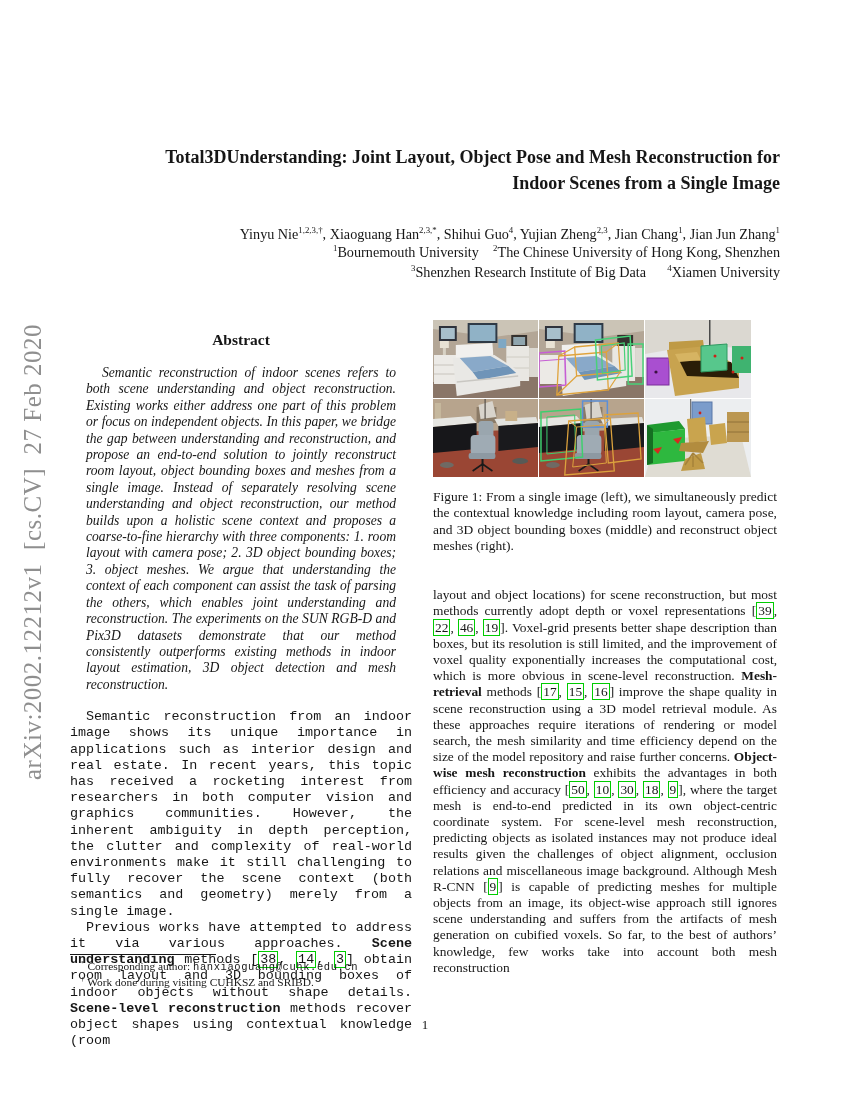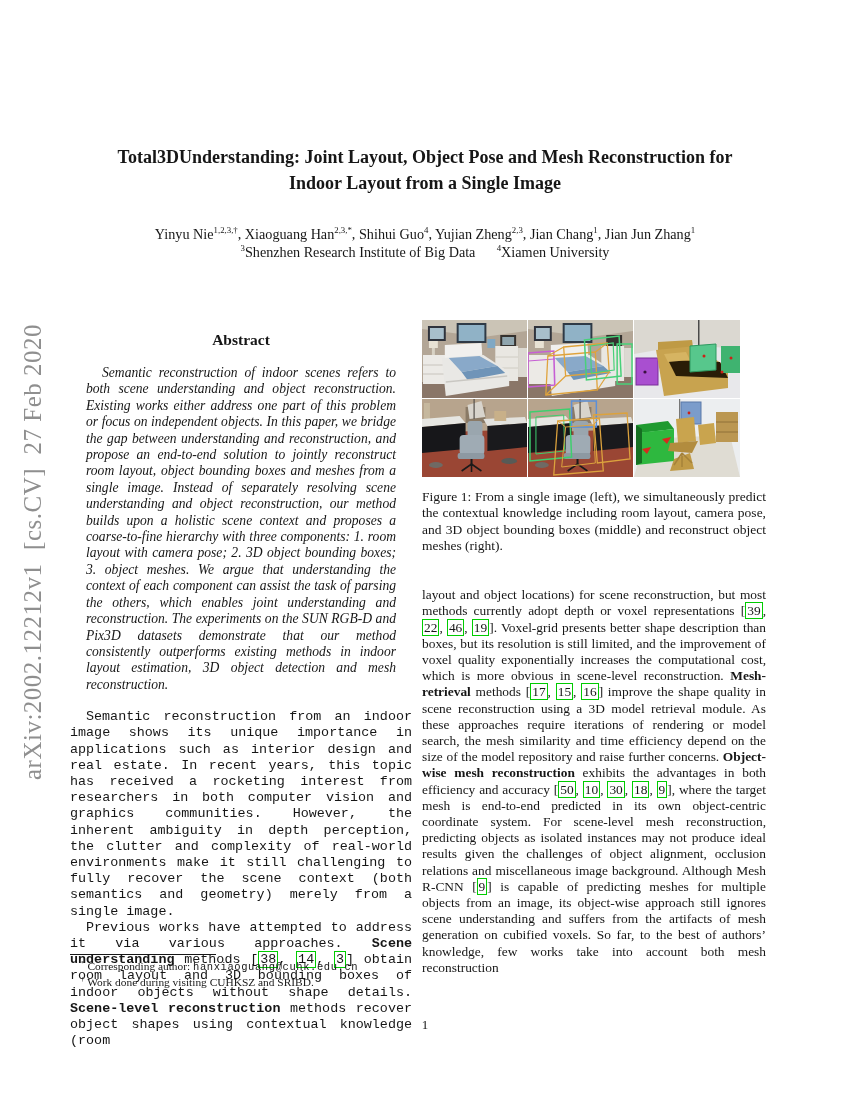--- a/index.html
+++ b/index.html
@@ -10,28 +10,28 @@
     color:#161616;
   }
   
   .watermark{
     position:absolute; left:33px; top:552px;
     transform:translate(-50%,-50%) rotate(-90deg);
     font-size:25px; color:var(--watermark-gray,#8f8f8f);
     white-space:pre; letter-spacing:0.5px;
   }
   
-  .header{position:absolute; left:70px; top:144px; width:710px; text-align:center;}
+  .header{position:absolute; left:70px; top:144px; width:710px; text-align:right;}
   .title{font-size:18px; font-weight:bold; line-height:26px;}
   .authors{margin-top:29px; font-size:14.2px; line-height:18px;}
   .affil{font-size:14.2px; line-height:19.5px;}
   .affil:first-of-type{margin-top:5px;}
   
   .col-left{position:absolute; left:70px; top:318px; width:342px;}
-  .col-right{position:absolute; left:422px; top:320px; width:345px;}
+  .col-right{position:absolute; left:433px; top:320px; width:345px;}
   .abstract-h{margin:12px 0 15px 0; font-size:15.5px; font-weight:bold; text-align:center; line-height:19px;}
   .section-h{margin:45px 0 7px 0; font-size:15.5px; font-weight:bold; text-align:left; line-height:19px;
              font-family:"Liberation Sans","DejaVu Sans",sans-serif; letter-spacing:-0.2px;}
   .abstract-body{
     margin:16px; font-style:italic; font-size:13.6px; line-height:16.4px;
     text-align:justify; text-indent:16px;
   }
   .body{margin:0; font-size:13.4px; line-height:16.2px; text-align:justify;}
   .indent{text-indent:16px;font-family:Liberation Mono, monospace;}
   
@@ -54,23 +54,24 @@
 </head>
 <body>
 
 <div class="page">
 
   <div class="watermark">arXiv:2002.12212v1  [cs.CV]  27 Feb 2020</div>
 
   <div class="header">
     <div class="title">
       <div>Total3DUnderstanding: Joint Layout, Object Pose and Mesh Reconstruction for</div>
-      <div>Indoor Layout from a Single Image</div>
+      <div>Indoor Scenes from a Single Image</div>
     </div>
     <div class="authors"><span class="run-n">Yinyu Nie</span><span class="run-sup">1,2,3,†</span><span class="run-n">, Xiaoguang Han</span><span class="run-sup">2,3,*</span><span class="run-n">, Shihui Guo</span><span class="run-sup">4</span><span class="run-n">, Yujian Zheng</span><span class="run-sup">2,3</span><span class="run-n">, Jian Chang</span><span class="run-sup">1</span><span class="run-n">, Jian Jun Zhang</span><span class="run-sup">1</span></div>
+    <div class="affil"><span class="run-sup">1</span><span class="run-n">Bournemouth University </span><span class="run-sup">2</span><span class="run-n">The Chinese University of Hong Kong, Shenzhen</span></div>
     <div class="affil"><span class="run-sup">3</span><span class="run-n">Shenzhen Research Institute of Big Data  </span><span class="run-sup">4</span><span class="run-n">Xiamen University</span></div>
   </div>
 
   <div class="col-left">
     <h2 class="abstract-h">Abstract</h2>
     <p class="abstract-body">Semantic reconstruction of indoor scenes refers to both scene understanding and object reconstruction. Existing works either address one part of this problem or focus on independent objects. In this paper, we bridge the gap between understanding and reconstruction, and propose an end-to-end solution to jointly reconstruct room layout, object bounding boxes and meshes from a single image. Instead of separately resolving scene understanding and object reconstruction, our method builds upon a holistic scene context and proposes a coarse-to-fine hierarchy with three components: 1. room layout with camera pose; 2. 3D object bounding boxes; 3. object meshes. We argue that understanding the context of each component can assist the task of parsing the others, which enables joint understanding and reconstruction. The experiments on the SUN RGB-D and Pix3D datasets demonstrate that our method consistently outperforms existing methods in indoor layout estimation, 3D object detection and mesh reconstruction.</p>
     <p class="body indent">Semantic reconstruction from an indoor image shows its unique importance in applications such as interior design and real estate. In recent years, this topic has received a rocketing interest from researchers in both computer vision and graphics communities. However, the inherent ambiguity in depth perception, the clutter and complexity of real-world environments make it still challenging to fully recover the scene context (both semantics and geometry) merely from a single image.</p>
     <p class="body indent"><span class="run-n">Previous works have attempted to address it via various approaches. </span><span class="run-b">Scene understanding</span><span class="run-n"> methods [</span><span class="run-c">38</span><span class="run-n">, </span><span class="run-c">14</span><span class="run-n">, </span><span class="run-c">3</span><span class="run-n">] obtain room layout and 3D bounding boxes of indoor objects without shape details. </span><span class="run-b">Scene-level reconstruction</span><span class="run-n"> methods recover object shapes using contextual knowledge (room</span></p>
   </div>
 

